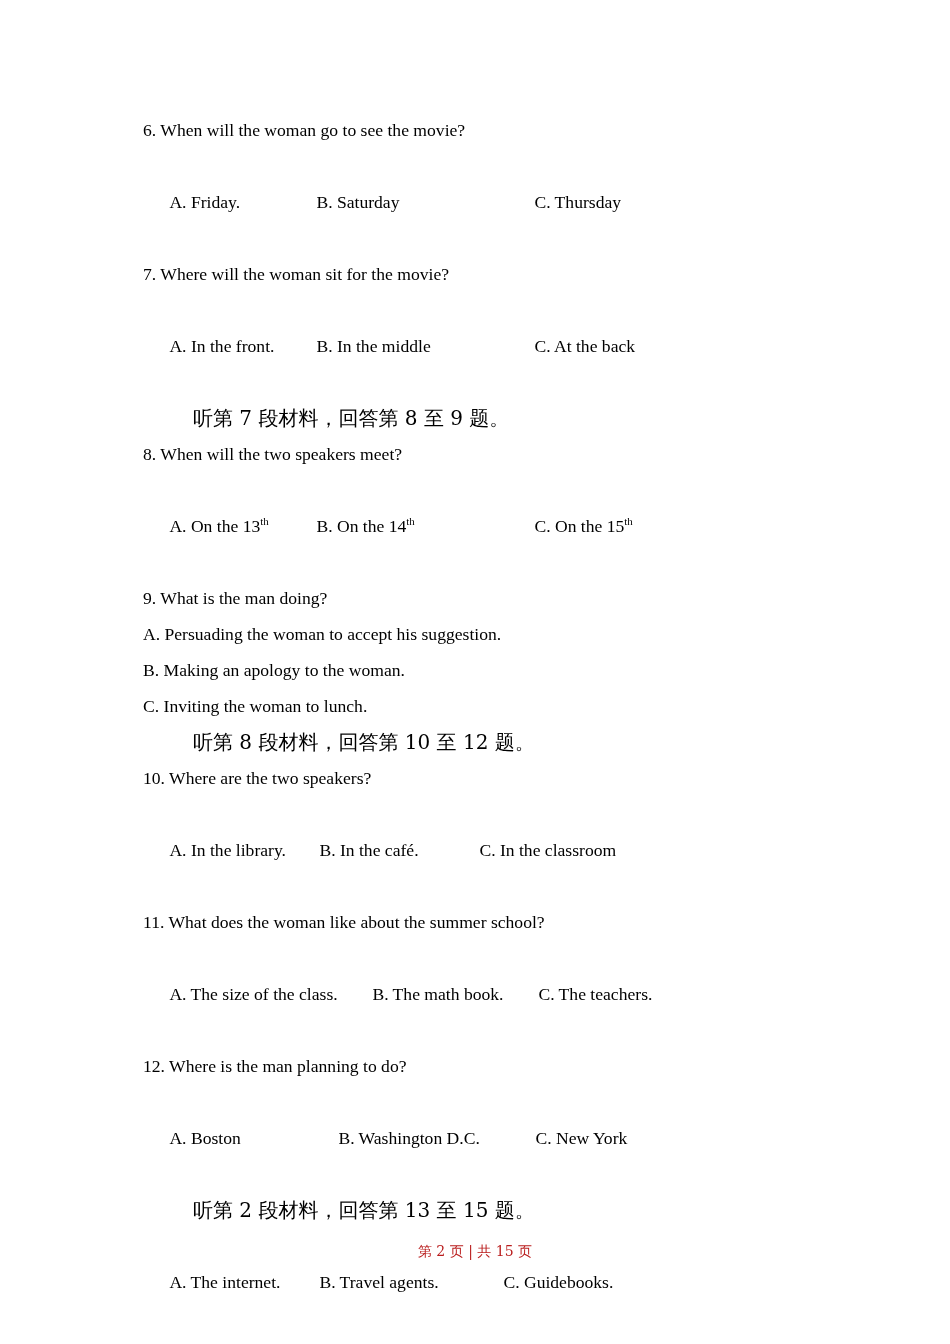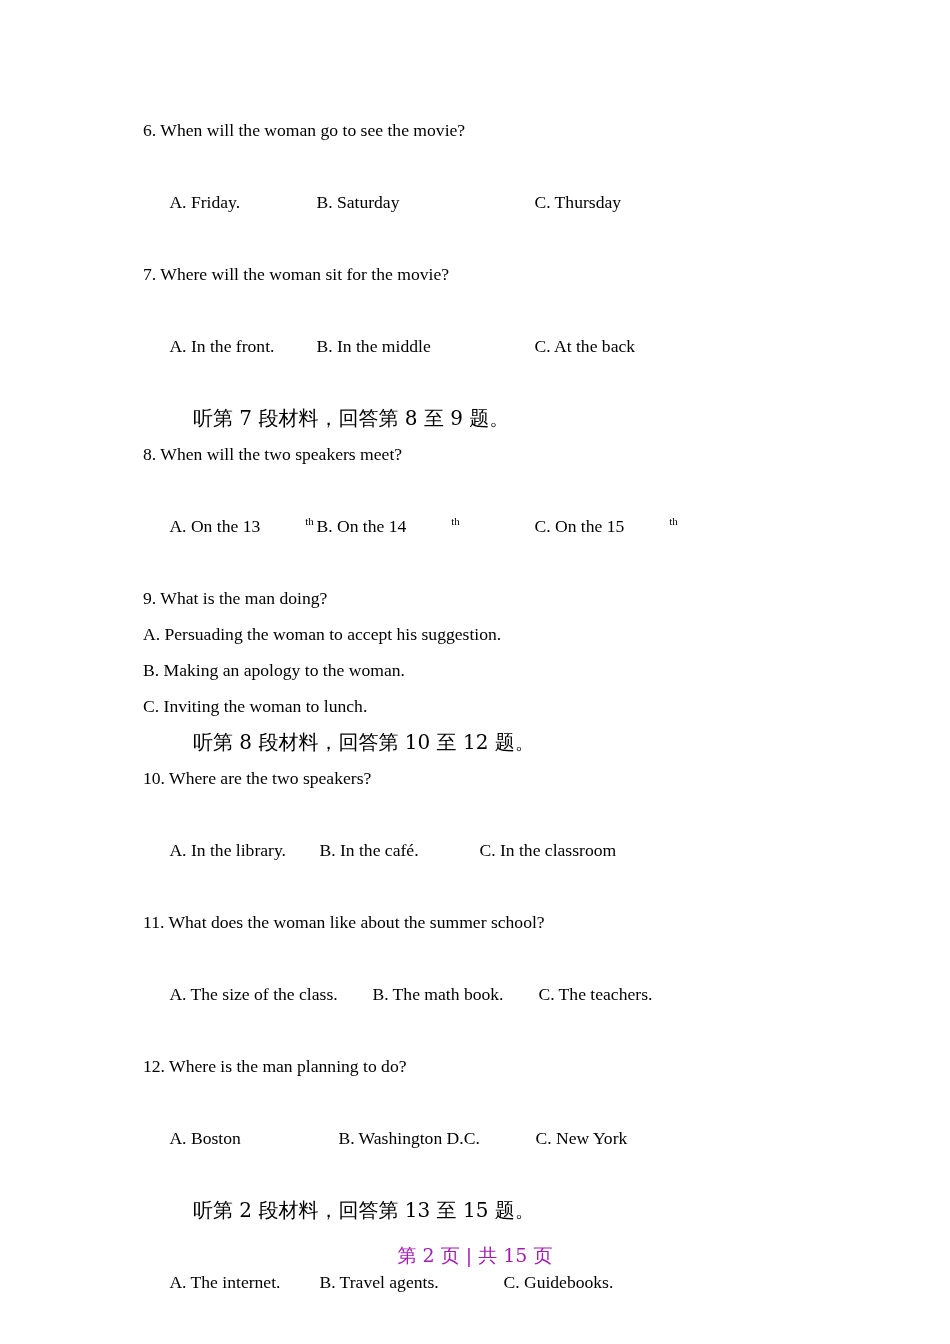--- a/index.html
+++ b/index.html
@@ -39,40 +39,39 @@
     white-space: pre;
   }
   .opt {
     display: inline-block;
     vertical-align: baseline;
   }
   sup {
     font-size: 0.62em;
     vertical-align: super;
     line-height: 0;
-    margin-left: 45px;
   }
 
   
   .cn-inst {
     font-size: 20px;
     line-height: 36px;
     text-indent: 50px;
     font-family: "DejaVu Serif", "Liberation Serif", serif;
   }
 
   
   .footer {
     position: absolute;
     left: 0;
     top: 1243px;
     width: 950px;
     text-align: center;
-    font-size: 19px;
-    color: #a21caf;
+    font-size: 14px;
+    color: #b91c1c;
     font-family: "DejaVu Serif", "Liberation Serif", serif;
   }
 </style>
 </head>
 <body>
 
 <div class="page">
   <div class="content">
 
     <div class="q-line">6. When will the woman go to see the movie?</div>

